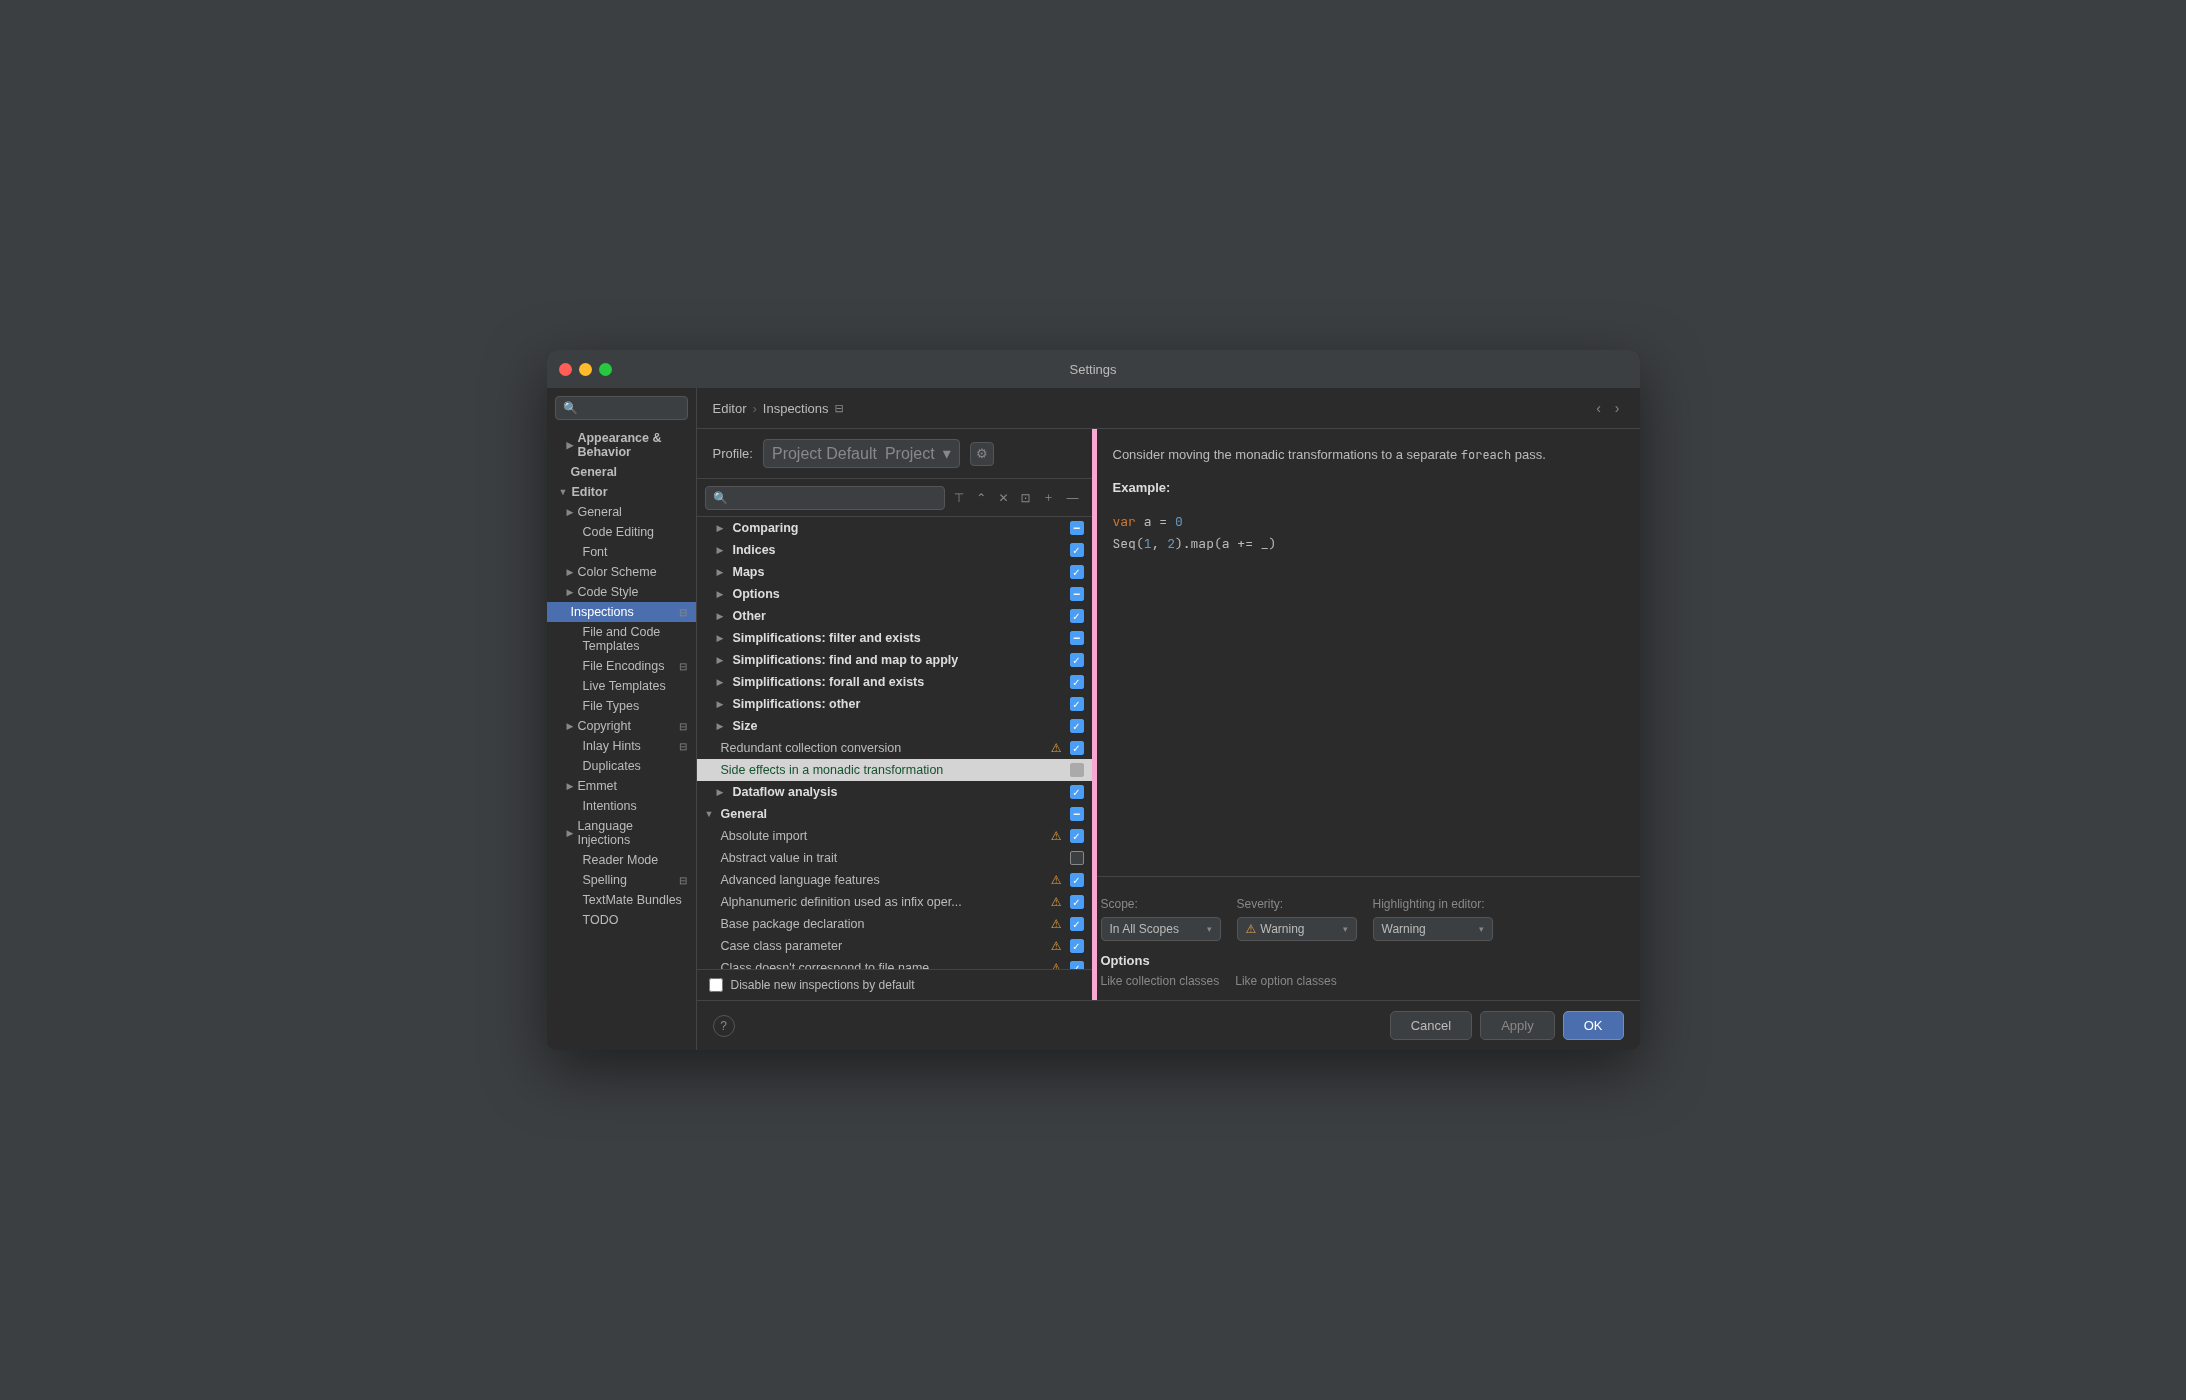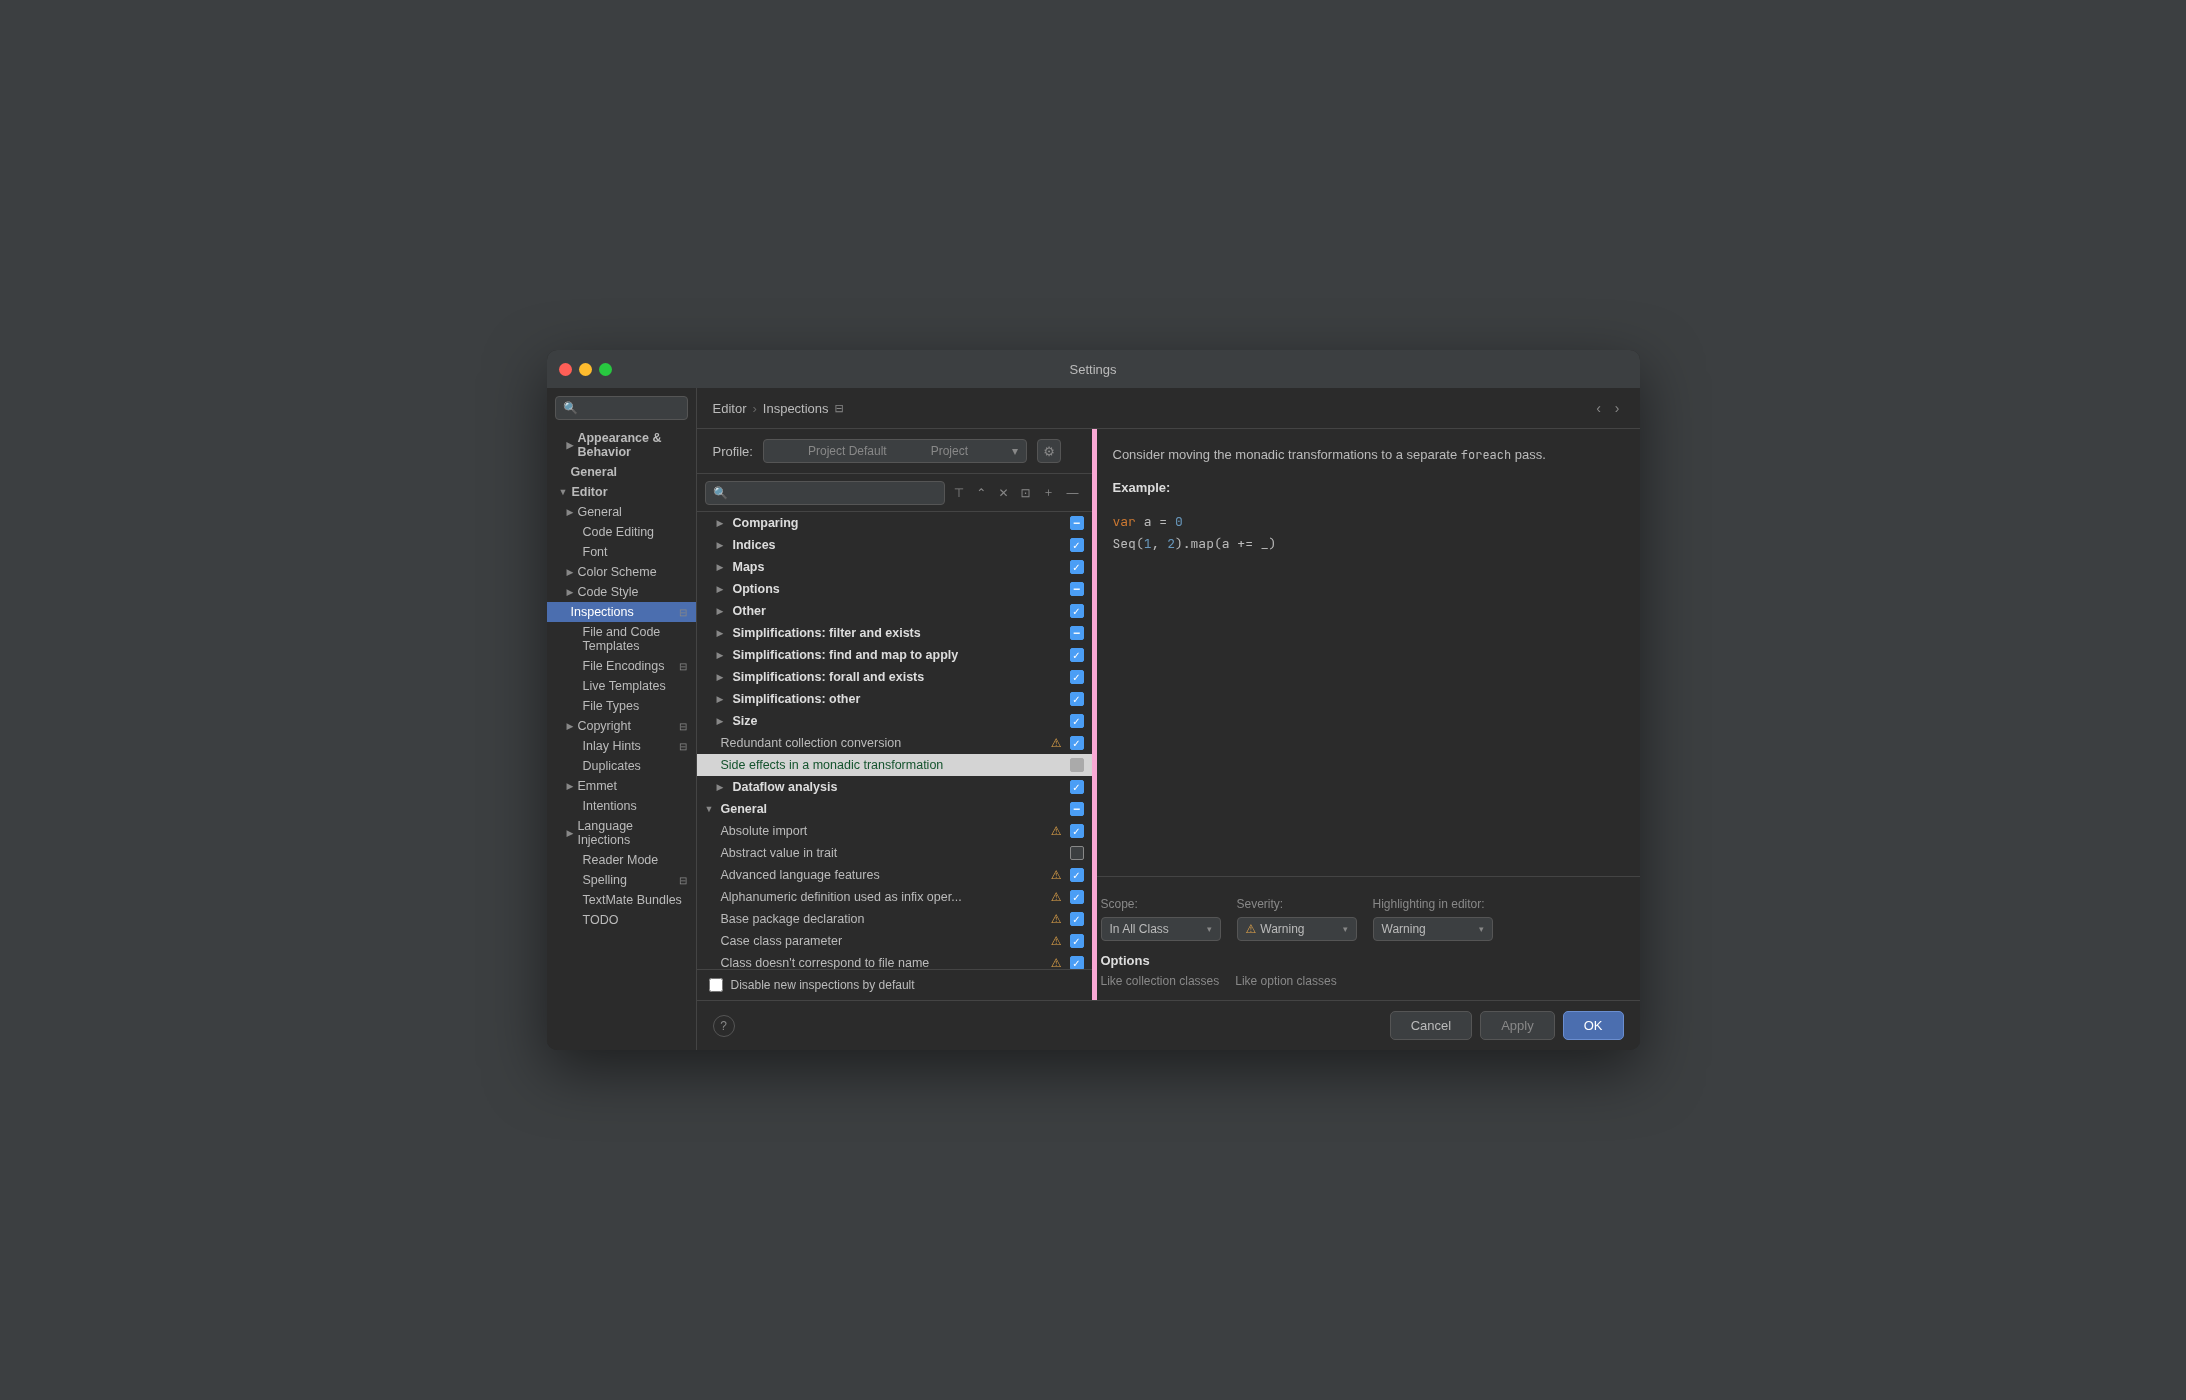--- a/index.html
+++ b/index.html
@@ -167,21 +167,21 @@
       background: #3c3f41;
       border: 1px solid #555;
       border-radius: 4px;
       padding: 4px 8px;
       color: #bbb;
       display: flex;
       align-items: center;
       gap: 8px;
       cursor: pointer;
     }
-    .profile-select span { font-size: 12px; color: #888; margin-left: 36px; }
+    .profile-select span { font-size: 16px; color: #888; }
     .profile-gear {
       width: 24px;
       height: 24px;
       background: #3c3f41;
       border: 1px solid #555;
       border-radius: 4px;
       display: flex;
       align-items: center;
       justify-content: center;
       cursor: pointer;
@@ -749,21 +749,21 @@
               <br>
               <span class="kw-neutral">Seq(</span><span class="kw-num">1</span><span class="kw-neutral">, </span><span class="kw-num">2</span><span class="kw-neutral">).map(a += _)</span>
             </div>
           </div>
 
           <div class="options-section">
             <div class="scope-row">
               <div class="scope-group">
                 <span class="scope-group-label">Scope:</span>
                 <div class="scope-dropdown">
-                  <span>In All Class</span>
+                  <span>In All Scopes</span>
                   <span class="dd-arrow">▾</span>
                 </div>
               </div>
               <div class="scope-group">
                 <span class="scope-group-label">Severity:</span>
                 <div class="scope-dropdown">
                   <span class="severity-icon">⚠</span>
                   <span>Warning</span>
                   <span class="dd-arrow">▾</span>
                 </div>

